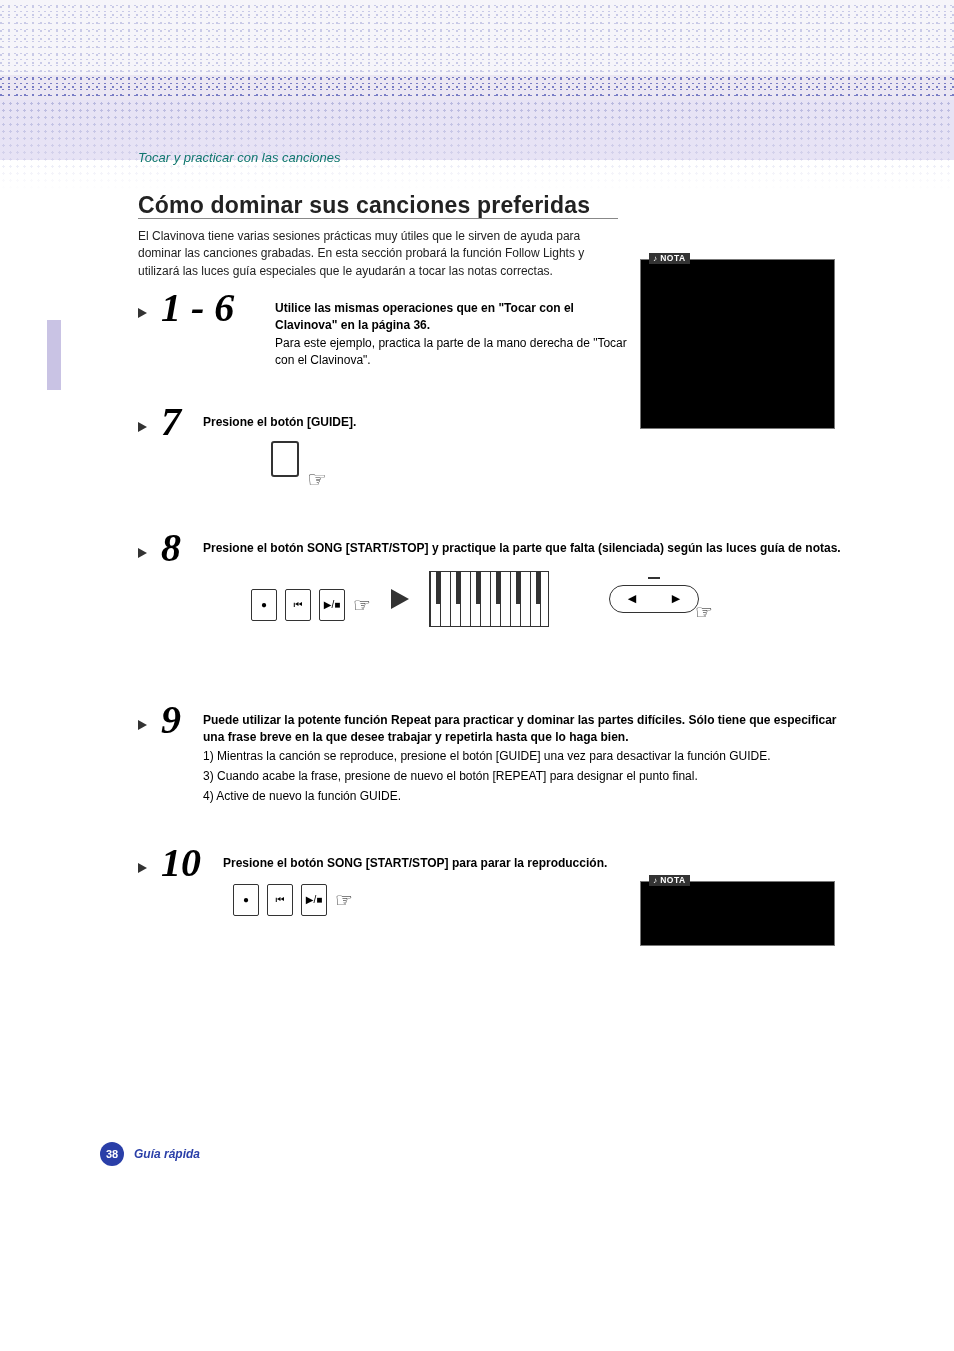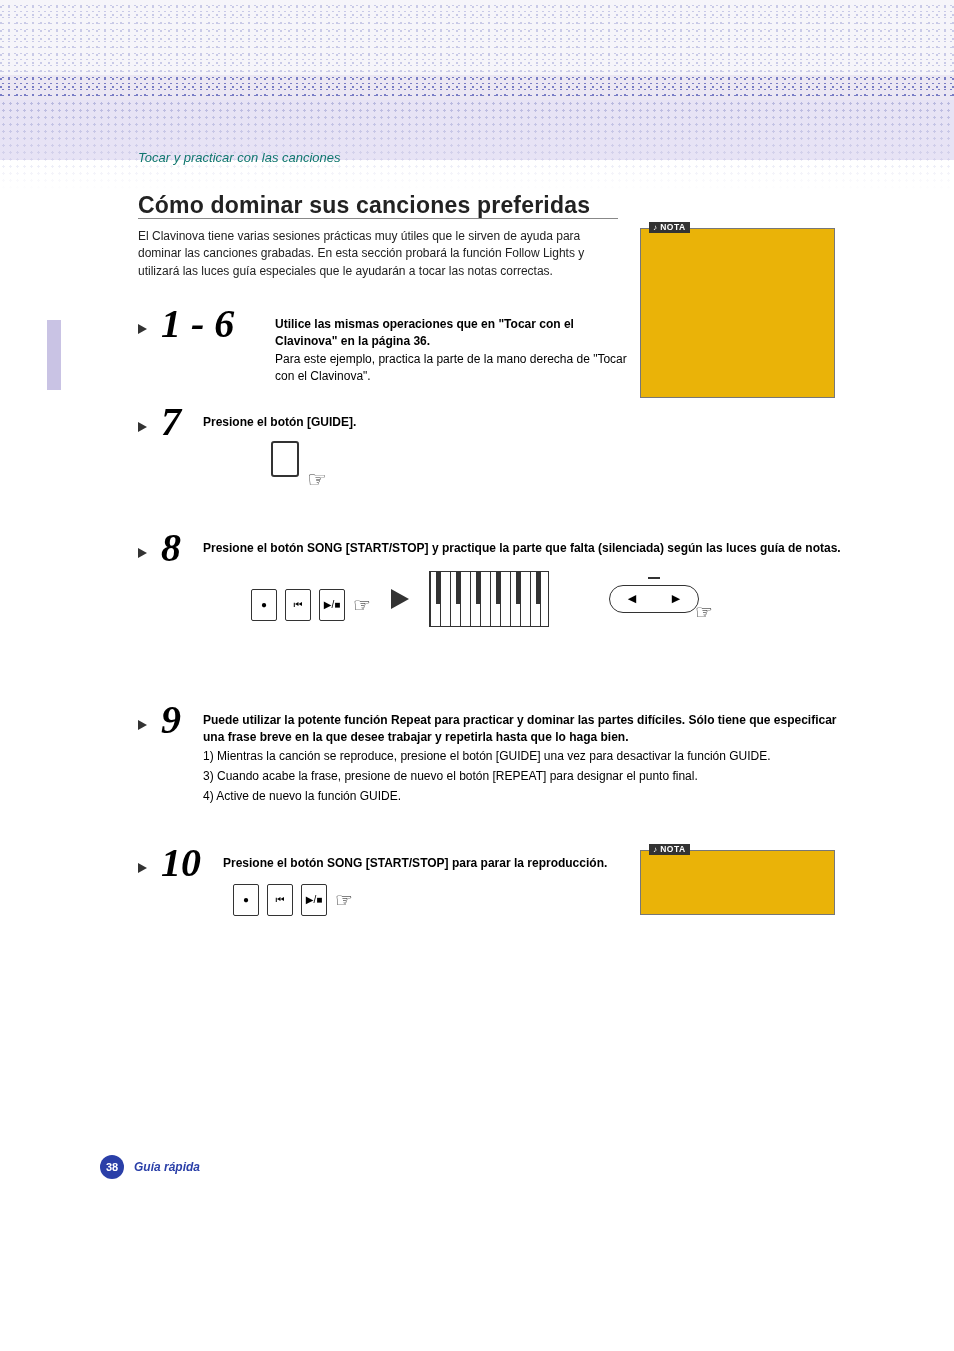--- a/index.html
+++ b/index.html
@@ -75,25 +75,26 @@
   }
   .sidebar-tab {
     position: absolute;
     top: 320px; left: 47px;
     width: 14px; height: 70px;
     background: #c9c3e4;
   }
   .notebox {
     position: absolute;
     border: 1px solid #777;
-    background: #eab308;
+    background: #000000;
     font-size: 9px;
     line-height: 1.25;
     color: #333;
     padding: 10px 6px 6px 16px;
+    margin-top: 31px;
   }
   .notebox .nlabel {
     position: absolute;
     top: -7px; left: 8px;
     background: #333;
     color: #fff;
     font-weight: bold;
     font-size: 8.5px;
     padding: 0 4px;
     letter-spacing: .5px;
@@ -133,21 +134,21 @@
   .step .num.wide { min-width: 100px; }
   .step .body {
     padding-top: 12px;
     font-size: 12px;
     line-height: 1.45;
     flex: 1;
   }
   .step .body .lead { font-weight: bold; }
   .step .body .sub { font-weight: normal; }
 
-  #step16 { top: 304px; width: 500px; }
+  #step16 { top: 288px; width: 500px; }
   #step7  { top: 402px; }
   #step8  { top: 528px; }
   #step9  { top: 700px; }
   #step10 { top: 843px; }
 
   .press-btn {
     width: 60px; height: 52px;
     margin-top: 10px; margin-left: 68px;
     position: relative;
   }
@@ -211,21 +212,21 @@
 
   ol.sublist {
     list-style: none;
     font-size: 12px;
     line-height: 1.5;
   }
   ol.sublist li { padding-left: 18px; text-indent: -18px; margin-bottom: 2px; }
 
   .footer {
     position: absolute;
-    bottom: 172px; left: 0; right: 0;
+    bottom: 185px; left: 0; right: 0;
     display: flex; align-items: center;
   }
   .pagebadge {
     width: 24px; height: 24px;
     background: #2a3fa8;
     border-radius: 50%;
     color: #fff; font-weight: bold; font-size: 11px;
     display: flex; align-items: center; justify-content: center;
     margin-left: 100px;
   }

